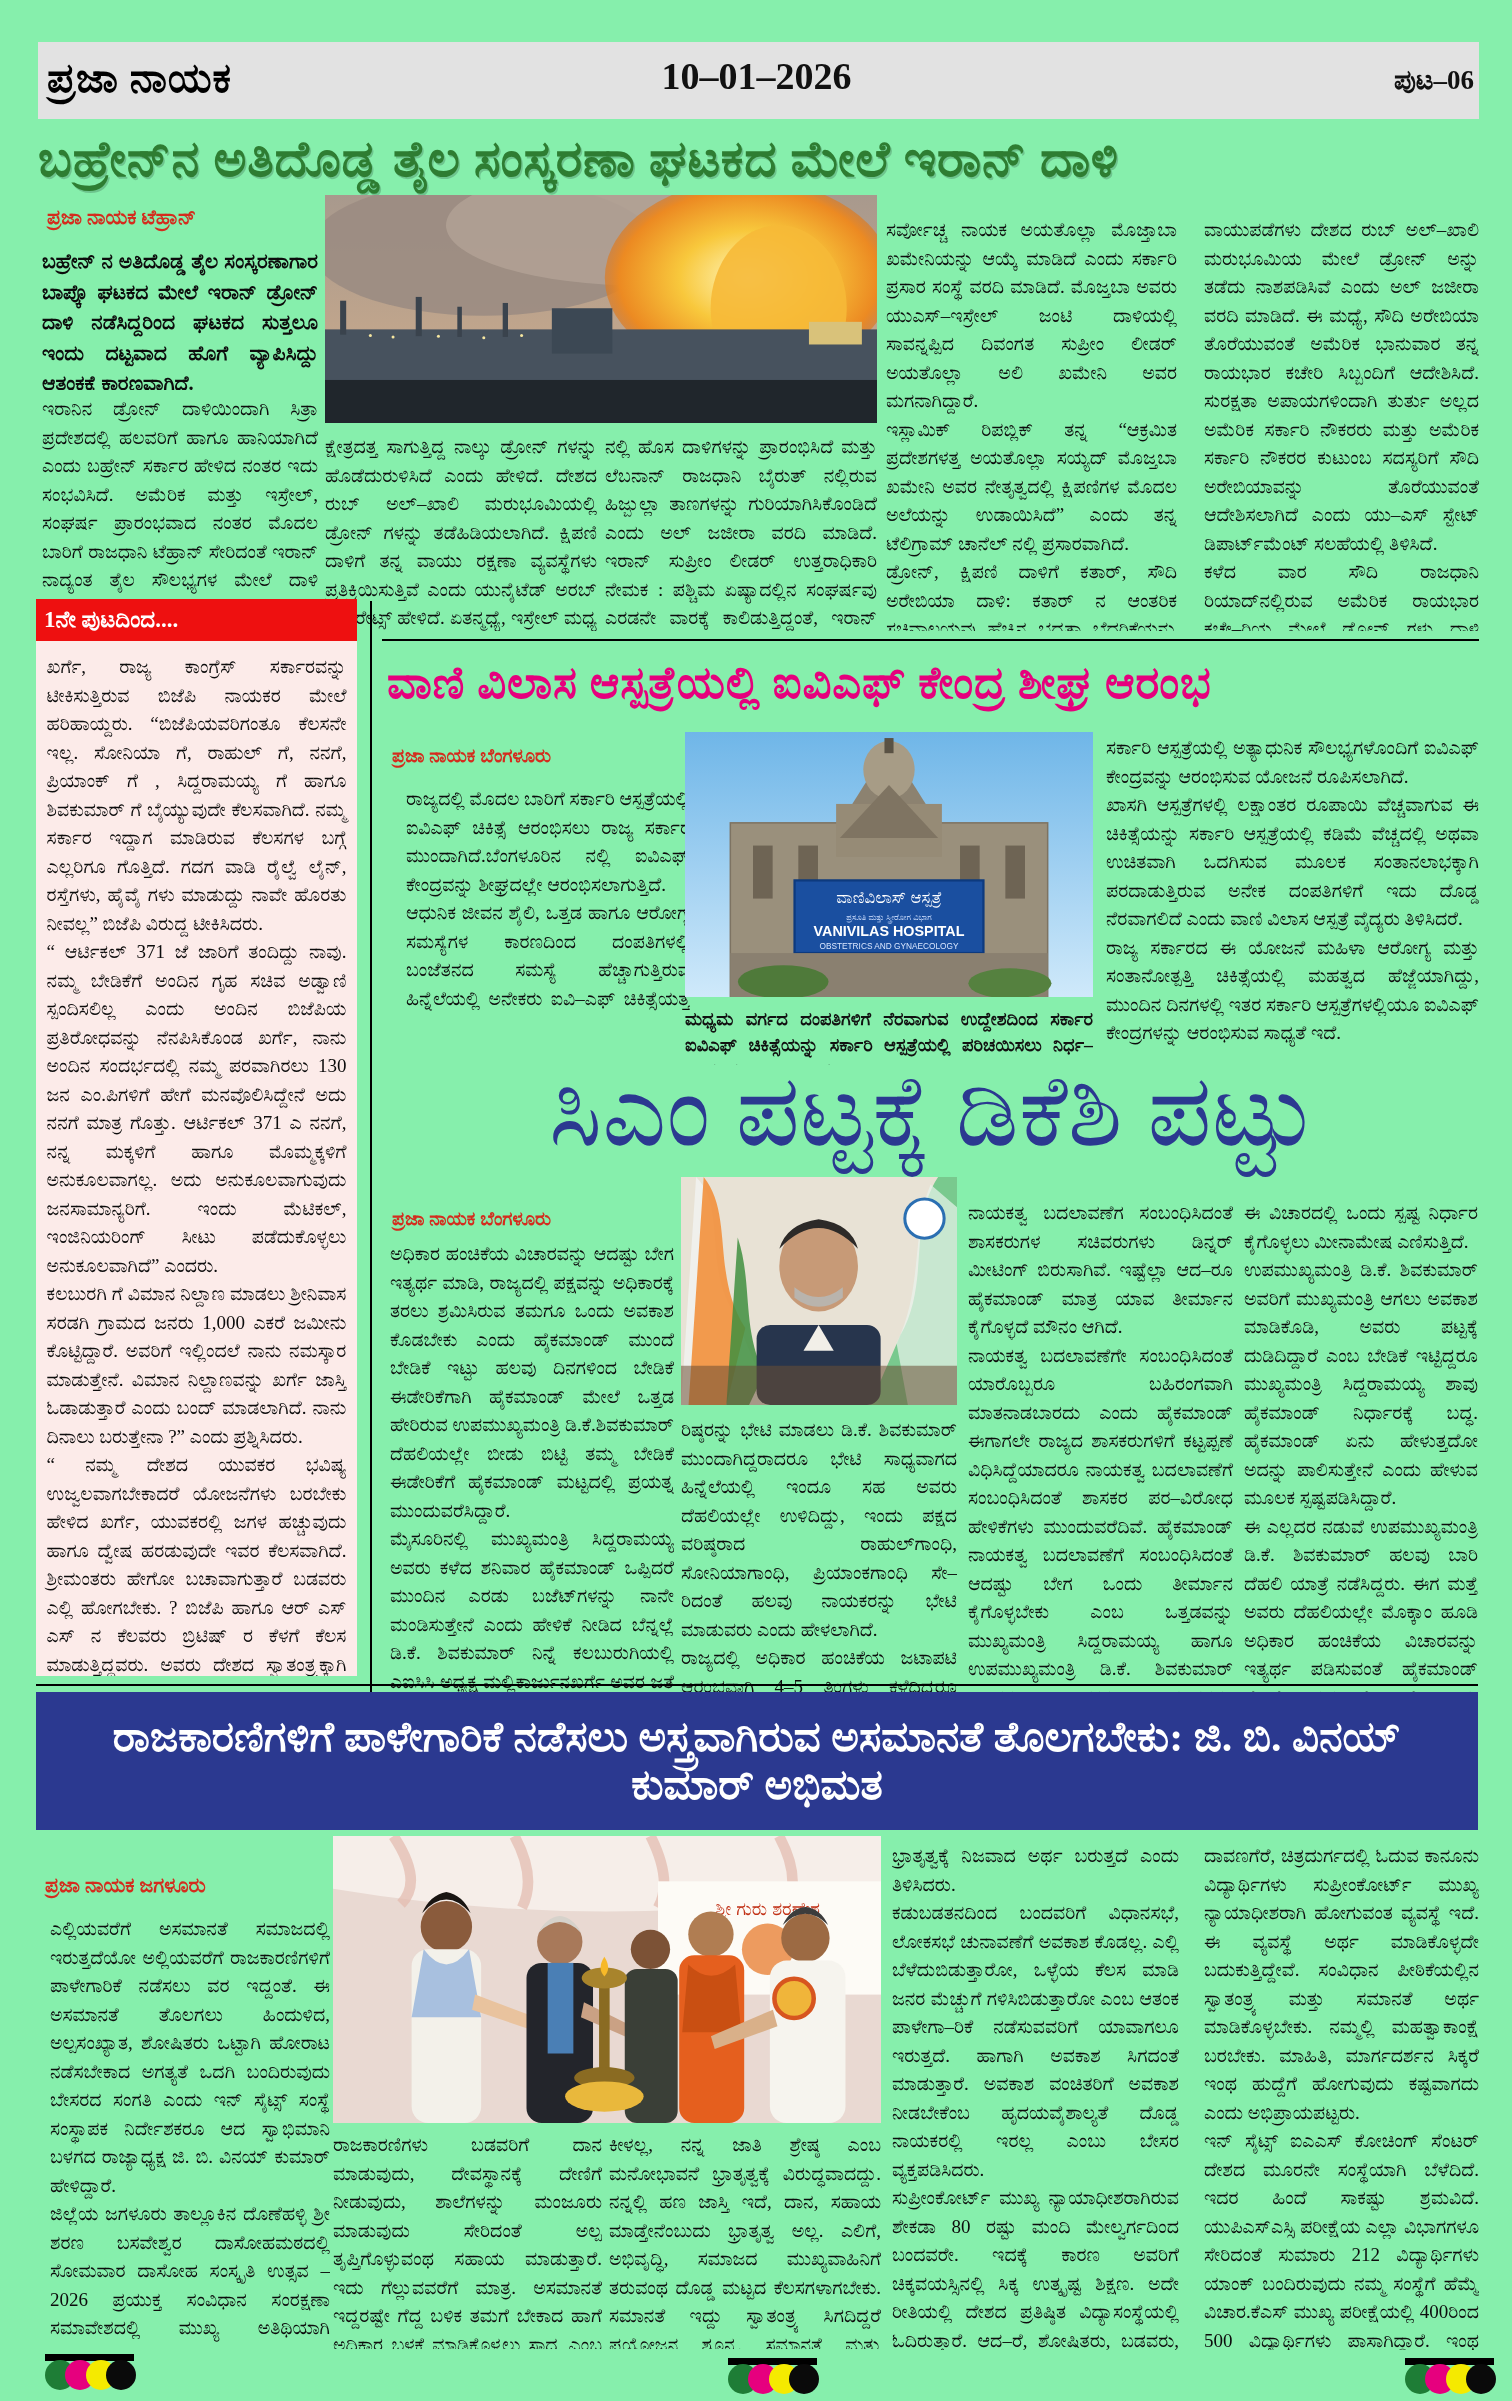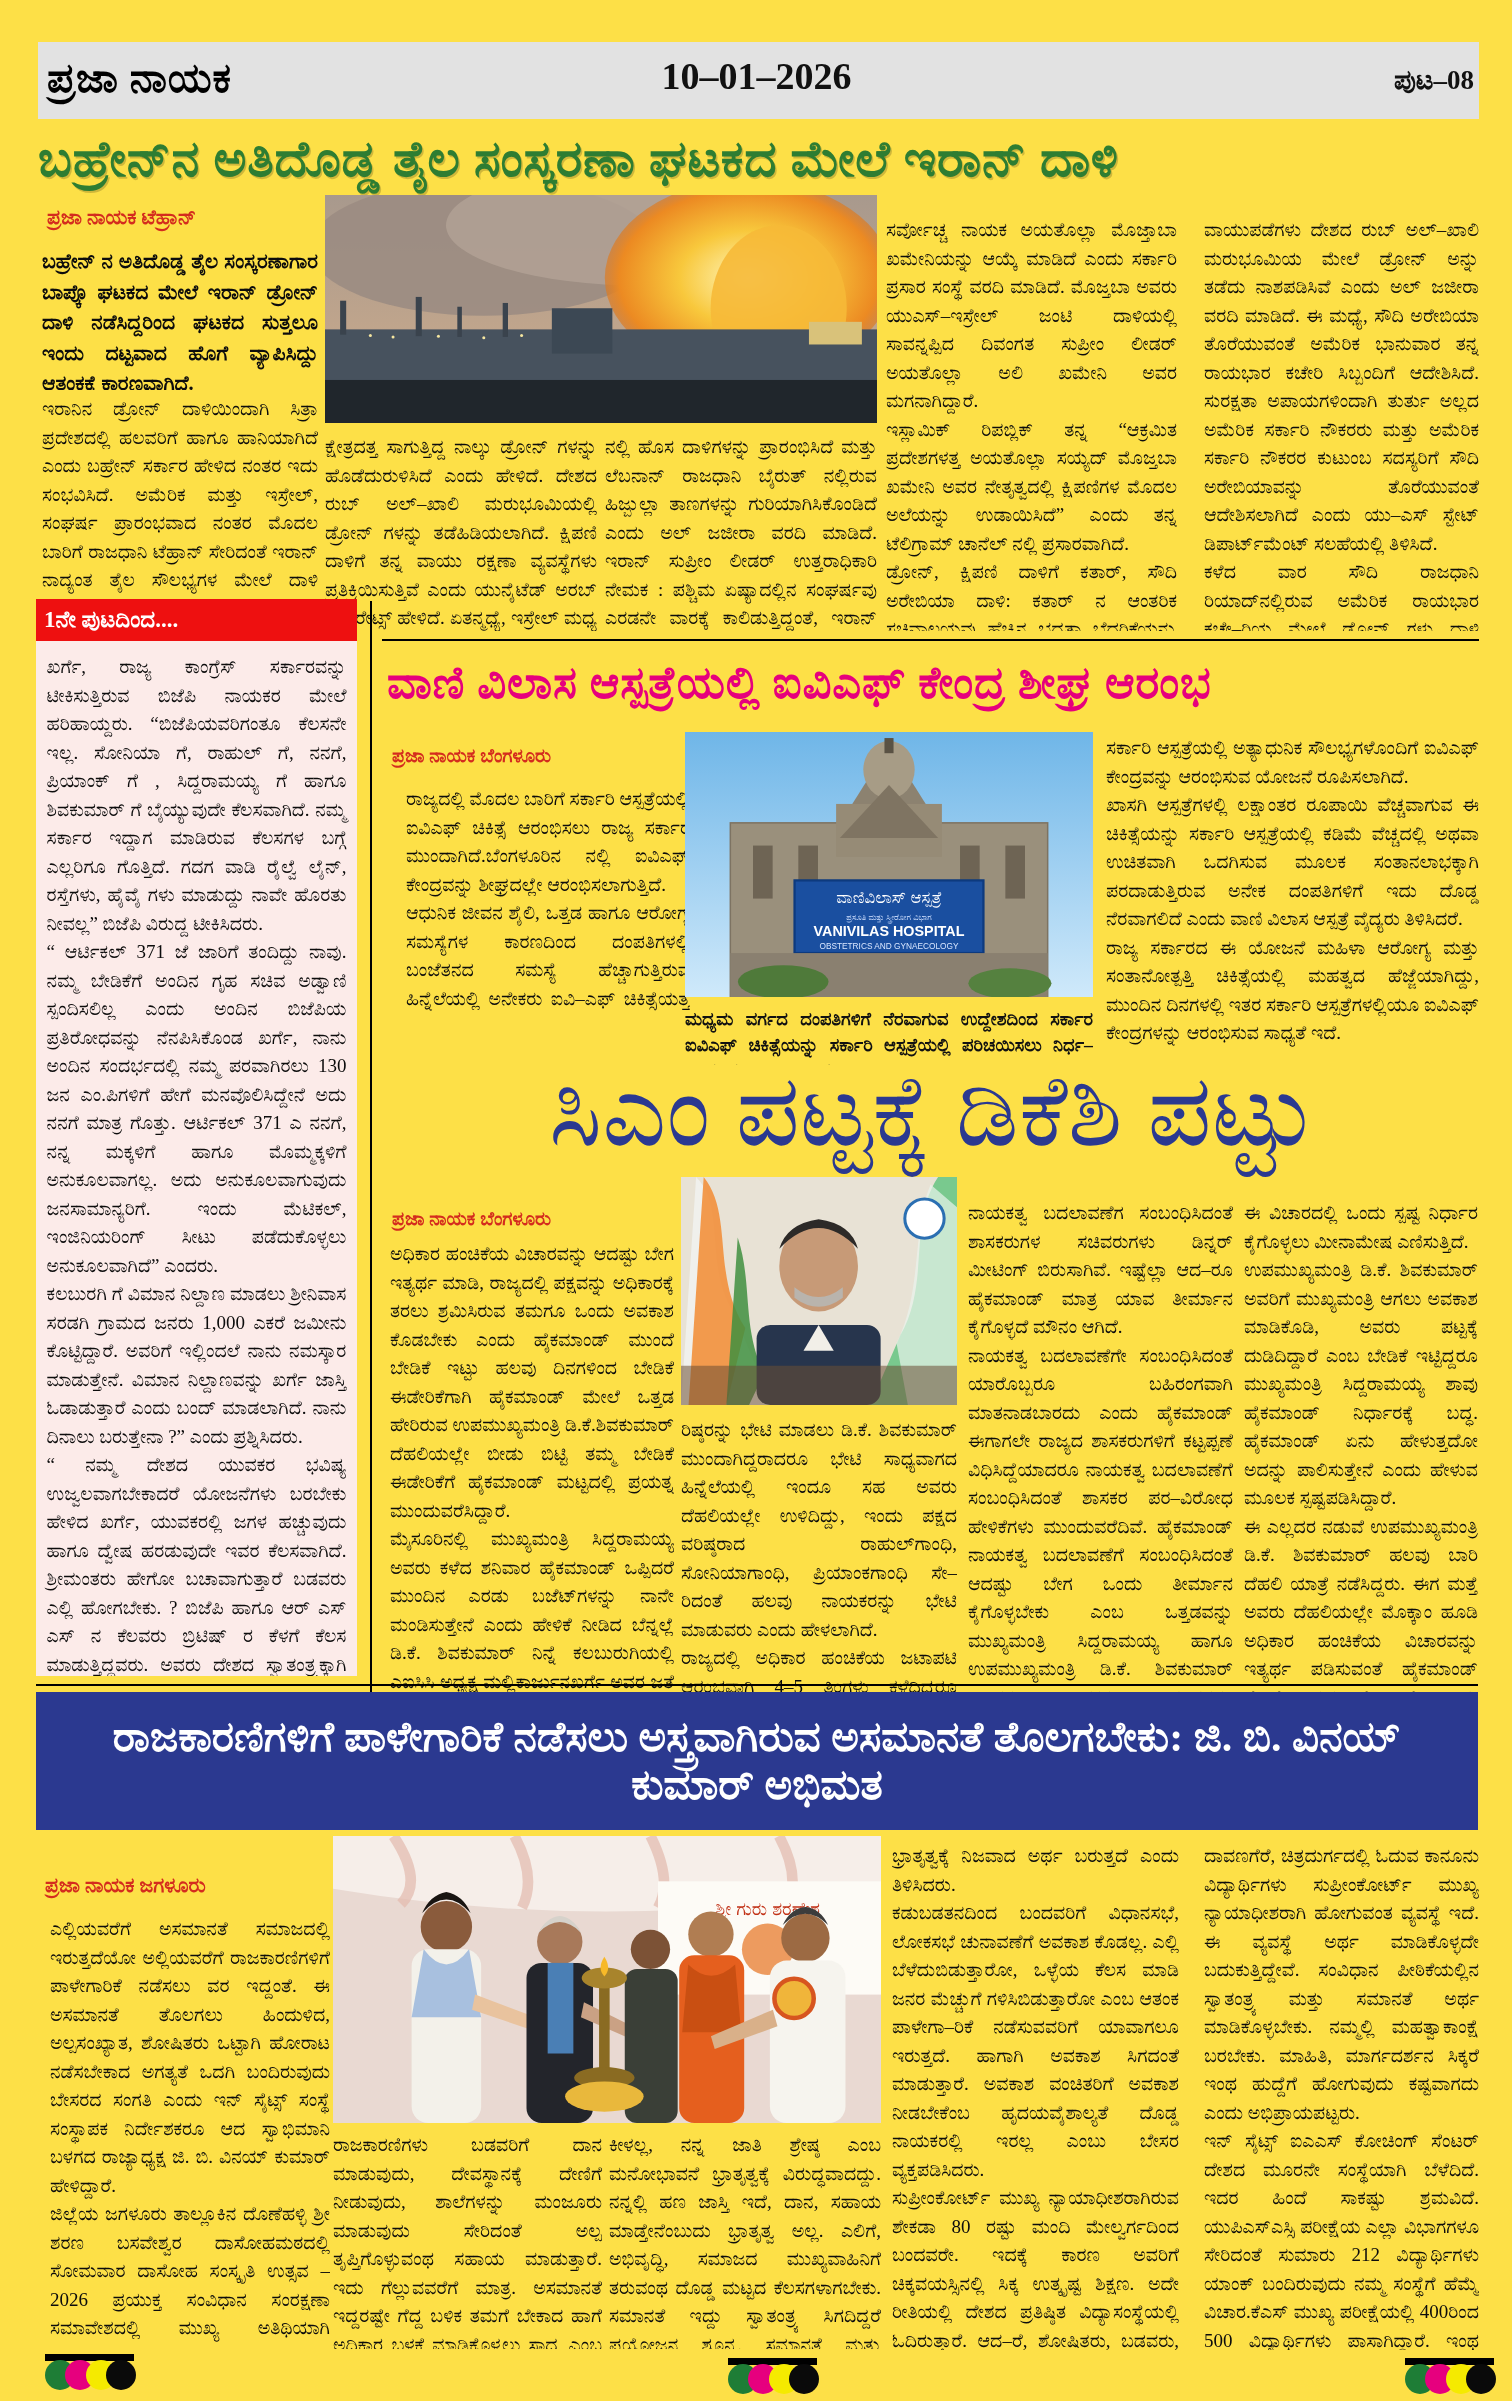--- a/index.html
+++ b/index.html
@@ -1,17 +1,17 @@
 <!DOCTYPE html>
 <html style="font-size:12px"><head>
 <meta charset="utf-8">
 <style>
   html,body{margin:0;padding:0;background:#888;}
   #page{
-    position:relative;width:1513px;height:2401px;background:#fde047;
+    position:relative;width:1513px;height:2401px;background:#86efac;
     font-family:"Liberation Serif", serif;color:#111;overflow:hidden;
   }
   .abs{position:absolute;}
   
   .masthead-band{left:38px;top:42px;width:1441px;height:77px;background:#e2e2e2;}
   .masthead{left:47px;top:54px;font-size:41px;font-weight:bold;color:#000;letter-spacing:0.8px;}
   .issue-date{left:0;top:54px;width:1513px;text-align:center;font-size:38px;font-weight:bold;font-family:"Liberation Serif",serif;}
   .page-no{right:39px;top:65px;font-size:27px;font-weight:bold;}
   
   .headline-green{left:38px;top:130px;width:1441px;font-size:50px;font-weight:bold;color:#2e7d32;
@@ -48,21 +48,21 @@
   .dot-k{background:#0a0a0a;left:61px;}
 </style>
 </head>
 <body>
 
 <div id="page">
 
   <div class="abs masthead-band"></div>
   <div class="abs masthead">ಪ್ರಜಾ ನಾಯಕ</div>
   <div class="abs issue-date">10–01–2026</div>
-  <div class="abs page-no">ಪುಟ–08</div>
+  <div class="abs page-no">ಪುಟ–06</div>
 
   <div class="abs headline-green">ಬಹ್ರೇನ್‌ನ ಅತಿದೊಡ್ಡ ತೈಲ ಸಂಸ್ಕರಣಾ ಘಟಕದ ಮೇಲೆ ಇರಾನ್ ದಾಳಿ</div>
   <div class="abs byline" style="left:47px;top:206px;">ಪ್ರಜಾ ನಾಯಕ ಟೆಹ್ರಾನ್</div>
 
   <div class="col lead" style="left:42px;top:246px;width:276px;height:144px;">ಬಹ್ರೇನ್ ನ ಅತಿದೊಡ್ಡ ತೈಲ ಸಂಸ್ಕರಣಾಗಾರ ಬಾಪ್ಕೊ ಘಟಕದ ಮೇಲೆ ಇರಾನ್ ಡ್ರೋನ್ ದಾಳಿ ನಡೆಸಿದ್ದರಿಂದ ಘಟಕದ ಸುತ್ತಲೂ ಇಂದು ದಟ್ಟವಾದ ಹೊಗೆ ವ್ಯಾಪಿಸಿದ್ದು ಆತಂಕಕ್ಕೆ ಕಾರಣವಾಗಿದೆ.</div>
   <div class="col" style="left:42px;top:395px;width:276px;height:236px;">ಇರಾನಿನ ಡ್ರೋನ್ ದಾಳಿಯಿಂದಾಗಿ ಸಿತ್ರಾ ಪ್ರದೇಶದಲ್ಲಿ ಹಲವರಿಗೆ ಹಾಗೂ ಹಾನಿಯಾಗಿದೆ ಎಂದು ಬಹ್ರೇನ್ ಸರ್ಕಾರ ಹೇಳಿದ ನಂತರ ಇದು ಸಂಭವಿಸಿದೆ. ಅಮೆರಿಕ ಮತ್ತು ಇಸ್ರೇಲ್, ಸಂಘರ್ಷ ಪ್ರಾರಂಭವಾದ ನಂತರ ಮೊದಲ ಬಾರಿಗೆ ರಾಜಧಾನಿ ಟೆಹ್ರಾನ್ ಸೇರಿದಂತೆ ಇರಾನ್ ನಾದ್ಯಂತ ತೈಲ ಸೌಲಭ್ಯಗಳ ಮೇಲೆ ದಾಳಿ ಮಾಡಿದ ನಂತರ ಇದು ಸಂಭವಿಸಿದೆ.
 ಇರಾನ್ ಗಲ್ಫ್ ರಾಷ್ಟ್ರಗಳ ಮೇಲೆ ಪ್ರತೀಕಾರದ ದಾಳಿಯನ್ನು ಮುಂದುವರಿಸುತ್ತಿದ್ದಂತೆ, ಸೌದಿ ಅರೇಬಿಯಾ ಸೋಮವಾರ ಶೈಬಾ ತೈಲ</div>
 
   <div class="photo" style="left:325px;top:195px;width:552px;height:228px;">
     <svg viewBox="0 0 730 302" preserveAspectRatio="none">

